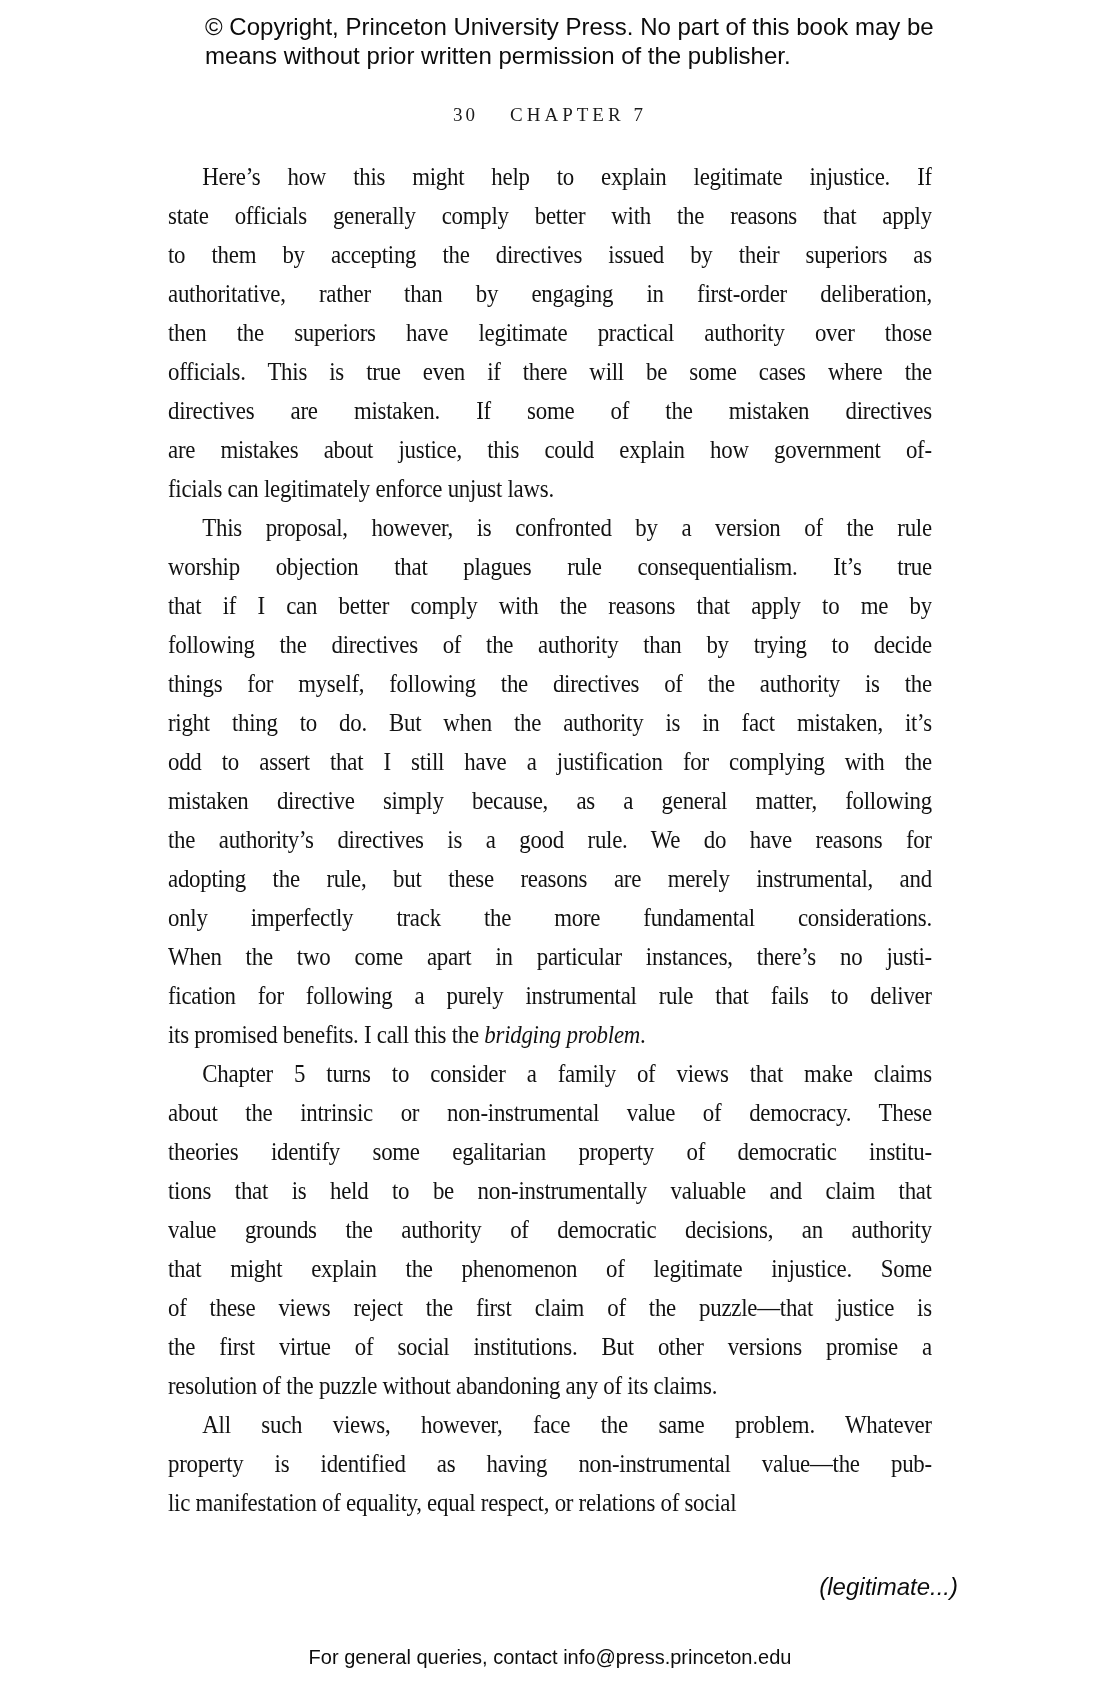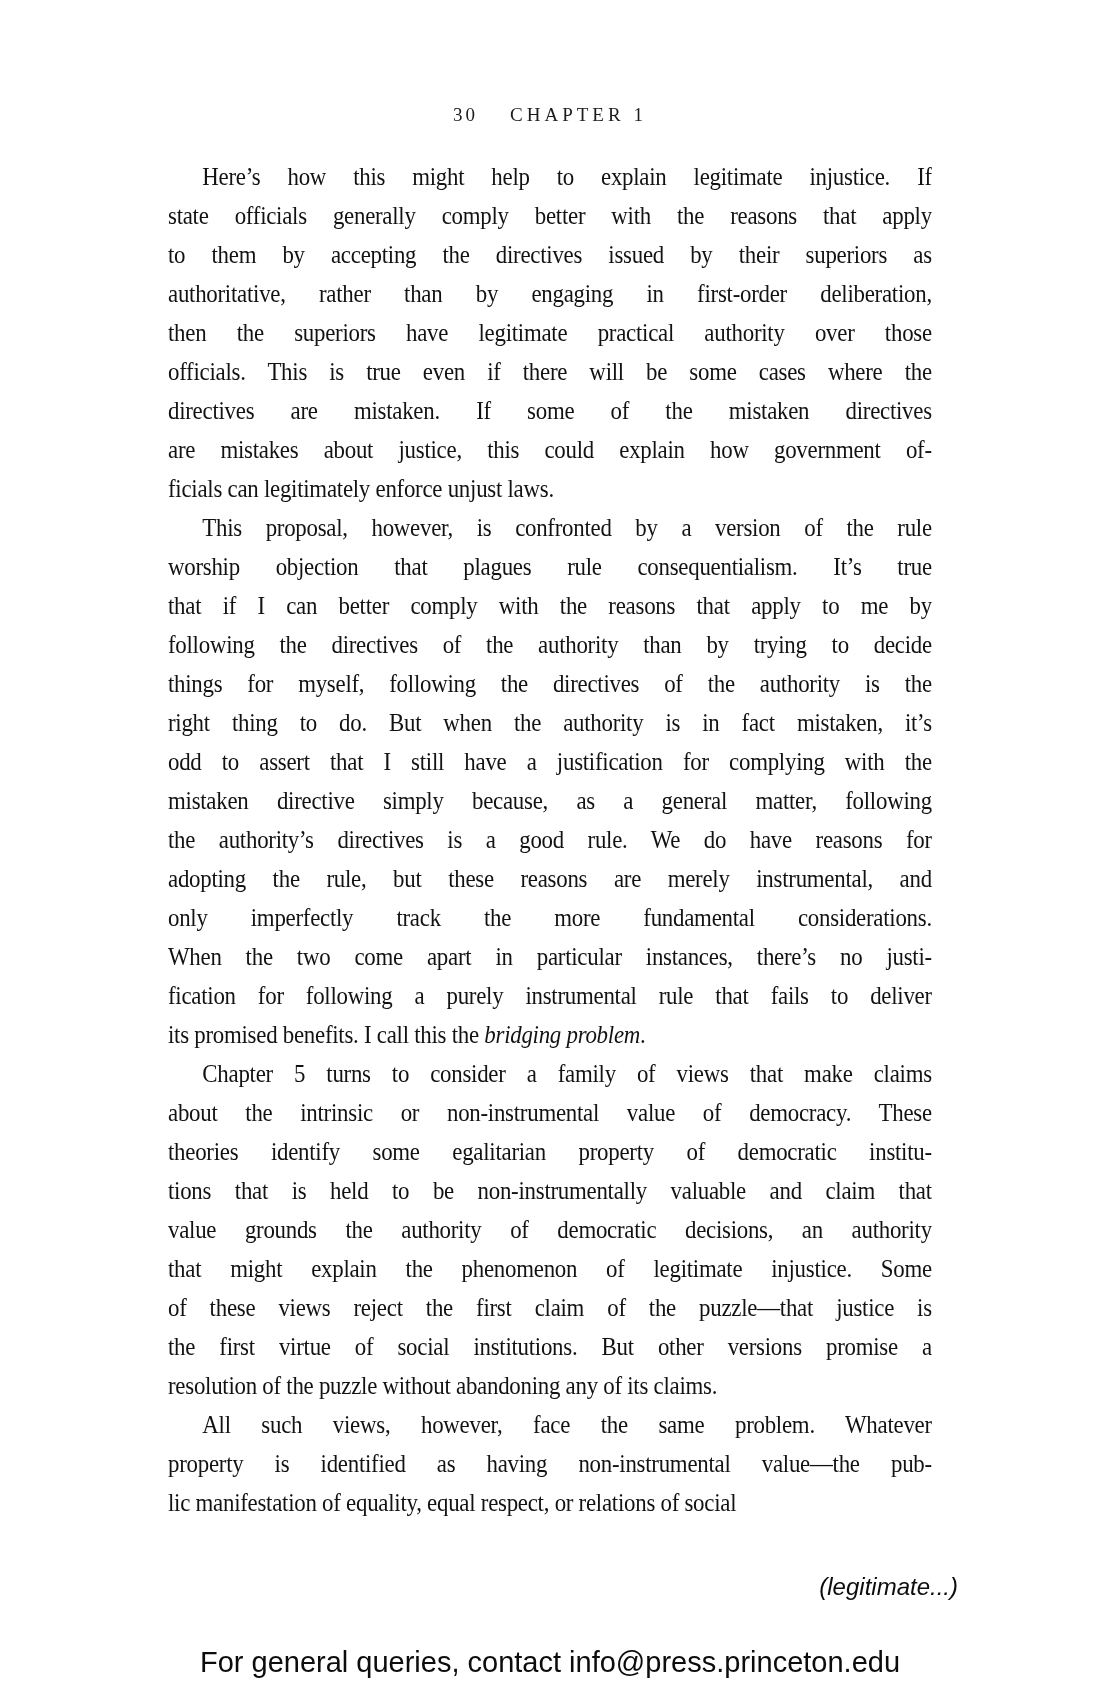--- a/index.html
+++ b/index.html
@@ -81,34 +81,36 @@
   }
 
   
   .footer {
     position: absolute;
     left: 0;
     top: 1646px;
     width: 1100px;
     text-align: center;
     font-family: "Liberation Sans", sans-serif;
-    font-size: 29px;
+    font-size: 20px;
     color: #0c0c0c;
   }
 </style>
 </head>
 <body>
 
 <div class="page">
 
   <div class="copyright">
+      <div>© Copyright, Princeton University Press. No part of this book may be</div>
+      <div>means without prior written permission of the publisher.</div>
     </div>
 
   <div class="running-head">
-    <span class="pagenum">30</span><span class="chapter">CHAPTER 1</span>
+    <span class="pagenum">30</span><span class="chapter">CHAPTER 7</span>
   </div>
 
   <div class="body-text">
       <div class="line first"><span>Here’s how this might help to explain legitimate injustice. If</span></div>
       <div class="line"><span>state officials generally comply better with the reasons that apply</span></div>
       <div class="line"><span>to them by accepting the directives issued by their superiors as</span></div>
       <div class="line"><span>authoritative, rather than by engaging in first-order deliberation,</span></div>
       <div class="line"><span>then the superiors have legitimate practical authority over those</span></div>
       <div class="line"><span>officials. This is true even if there will be some cases where the</span></div>
       <div class="line"><span>directives are mistaken. If some of the mistaken directives</span></div>

